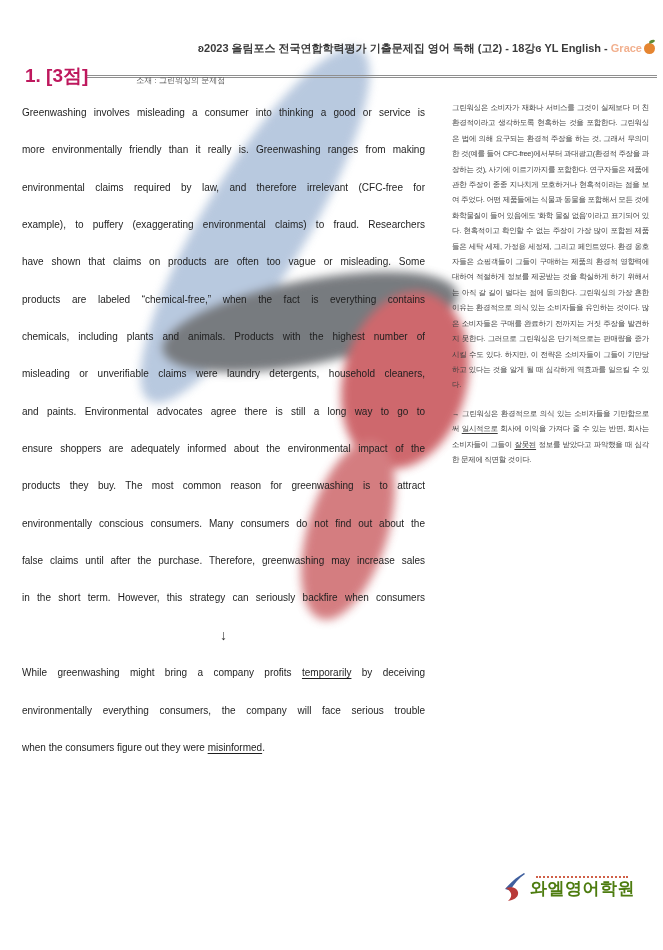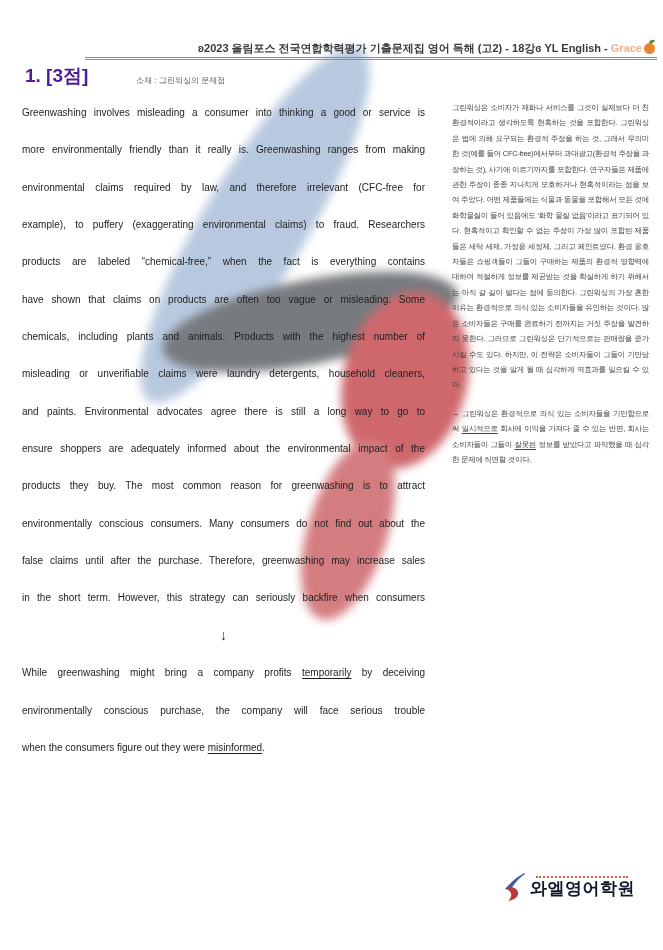--- a/index.html
+++ b/index.html
@@ -7,52 +7,52 @@
     position:relative;width:663px;height:950px;background:#ffffff;
     font-family:"Liberation Sans","DejaVu Sans",sans-serif;overflow:hidden;
   }
   
   .watermark{position:absolute;left:0;top:0;z-index:0;}
   .watermark g{filter:blur(5px);opacity:.82;}
   .content{position:relative;z-index:1;}
   
   .header{
     position:absolute;top:41px;left:85px;width:570px;
-    text-align:right;padding-bottom:2px;padding-right:2px;
+    text-align:right;padding-bottom:20px;padding-right:2px;
     border-bottom:3px double #8f8f8f;
     font-size:11px;font-weight:bold;color:#3a3a3a;line-height:14px;white-space:nowrap;
   }
   .brand{color:#f2b08e;font-weight:bold;}
   .orange-icon{width:11px;height:11px;background:#e58531;border-radius:50%;
     display:inline-block;position:relative;margin-left:2px;vertical-align:-2px;}
   .orange-icon::before{content:"";position:absolute;top:-3px;left:5px;width:6px;height:3px;
     background:#5d8a35;border-radius:50% 50% 50% 0;transform:rotate(-18deg);}
   
   .question{position:absolute;top:63px;left:25px;display:flex;align-items:flex-end;gap:11px;}
-  .qnum{font-size:19px;font-weight:800;color:#4c1d95;letter-spacing:0;}
+  .qnum{font-size:19px;font-weight:800;color:#be185d;letter-spacing:0;}
   .qtopic{font-size:8px;color:#5a5a5a;padding-bottom:3px;letter-spacing:0;margin-left:37px;}
   
   .passage-col{position:absolute;left:22px;top:94px;width:403px;color:#1e1e1e;font-size:10px;}
   .tline{display:block;height:37.35px;line-height:37.35px;overflow:hidden;
     text-align:justify;text-align-last:justify;}
   .tline.last{text-align-last:left;}
   .row{height:37.35px;line-height:37.35px;overflow:hidden;}
   .row.right{text-align:right;}
   .row.center{text-align:center;font-size:14px;color:#333;}
   u{text-decoration:underline;text-underline-offset:2px;}
   
   .sidebar{position:absolute;left:452px;top:100px;width:197px;color:#3f3f3f;
     font-size:7.5px;line-height:15.4px;letter-spacing:-0.3px;text-align:justify;}
   .sidebar .summary{margin-top:13px;}
   .sidebar u{text-decoration-color:#3949ab;text-decoration-thickness:1px;text-decoration:underline;}
   
   .footer{position:absolute;top:872px;left:503px;display:flex;align-items:center;gap:5px;}
   .footer-textbox{display:flex;flex-direction:column;}
   .footer-tagline{width:92px;border-top:2px dotted #d06048;margin:0 0 2px 6px;height:0;}
-  .footer-name{font-size:17px;font-weight:bold;color:#0f172a;letter-spacing:.5px;line-height:18px;}
+  .footer-name{font-size:17px;font-weight:bold;color:#4d7c0f;letter-spacing:.5px;line-height:18px;}
 </style>
 </head>
 <body>
 
 <div class="page">
 
   <svg class="watermark" width="663" height="950" viewBox="0 0 663 950">
     <g>
       <ellipse cx="255" cy="225" rx="205" ry="52" transform="rotate(-59 255 225)" fill="#a9bdd8"></ellipse>
       <ellipse cx="310" cy="322" rx="150" ry="42" transform="rotate(-11 310 322)" fill="#5a5e63"></ellipse>
@@ -71,35 +71,35 @@
       <span class="qnum">1. [3점]</span>
       <span class="qtopic">소재 : 그린워싱의 문제점</span>
     </div>
 
     <div class="passage-col">
       <div>
           <div class="tline">Greenwashing involves misleading a consumer into thinking a good or service is</div>
           <div class="tline">more environmentally friendly than it really is. Greenwashing ranges from making</div>
           <div class="tline">environmental claims required by law, and therefore irrelevant (CFC-free for</div>
           <div class="tline">example), to puffery (exaggerating environmental claims) to fraud. Researchers</div>
+          <div class="tline">have shown that claims on products are often too vague or misleading. Some</div>
           <div class="tline">products are labeled “chemical-free,” when the fact is everything contains</div>
-          <div class="tline">have shown that claims on products are often too vague or misleading. Some</div>
           <div class="tline">chemicals, including plants and animals. Products with the highest number of</div>
           <div class="tline">misleading or unverifiable claims were laundry detergents, household cleaners,</div>
           <div class="tline">and paints. Environmental advocates agree there is still a long way to go to</div>
           <div class="tline">ensure shoppers are adequately informed about the environmental impact of the</div>
           <div class="tline">products they buy. The most common reason for greenwashing is to attract</div>
           <div class="tline">environmentally conscious consumers. Many consumers do not find out about the</div>
           <div class="tline">false claims until after the purchase. Therefore, greenwashing may increase sales</div>
           <div class="tline">in the short term. However, this strategy can seriously backfire when consumers</div>
         </div>
       <div class="row center">↓</div>
       <div>
           <div class="tline">While greenwashing might bring a company profits <u>temporarily</u> by deceiving</div>
-          <div class="tline">environmentally conscious purchase, the company will face serious trouble</div>
+          <div class="tline">environmentally everything consumers, the company will face serious trouble</div>
           <div class="tline last">when the consumers figure out they were <u>misinformed</u>.</div>
         </div>
     </div>
 
     <div class="sidebar">
       <div>그린워싱은 소비자가 재화나 서비스를 그것이 실제보다 더 친환경적이라고 생각하도록 현혹하는 것을 포함한다. 그린워싱은 법에 의해 요구되는 환경적 주장을 하는 것, 그래서 무의미한 것(예를 들어 CFC-free)에서부터 과대광고(환경적 주장을 과장하는 것), 사기에 이르기까지를 포함한다. 연구자들은 제품에 관한 주장이 종종 지나치게 모호하거나 현혹적이라는 점을 보여 주었다. 어떤 제품들에는 식물과 동물을 포함해서 모든 것에 화학물질이 들어 있음에도 '화학 물질 없음'이라고 표기되어 있다. 현혹적이고 확인할 수 없는 주장이 가장 많이 포함된 제품들은 세탁 세제, 가정용 세정제, 그리고 페인트였다. 환경 옹호자들은 쇼핑객들이 그들이 구매하는 제품의 환경적 영향력에 대하여 적절하게 정보를 제공받는 것을 확실하게 하기 위해서는 아직 갈 길이 멀다는 점에 동의한다. 그린워싱의 가장 흔한 이유는 환경적으로 의식 있는 소비자들을 유인하는 것이다. 많은 소비자들은 구매를 완료하기 전까지는 거짓 주장을 발견하지 못한다. 그러므로 그린워싱은 단기적으로는 판매량을 증가시킬 수도 있다. 하지만, 이 전략은 소비자들이 그들이 기만당하고 있다는 것을 알게 될 때 심각하게 역효과를 일으킬 수 있다.</div>
       <div class="summary">→ 그린워싱은 환경적으로 의식 있는 소비자들을 기만함으로써 <u>일시적으로</u> 회사에 이익을 가져다 줄 수 있는 반면, 회사는 소비자들이 그들이 <u>잘못된</u> 정보를 받았다고 파악했을 때 심각한 문제에 직면할 것이다.</div>
     </div>
 
     <div class="footer">

